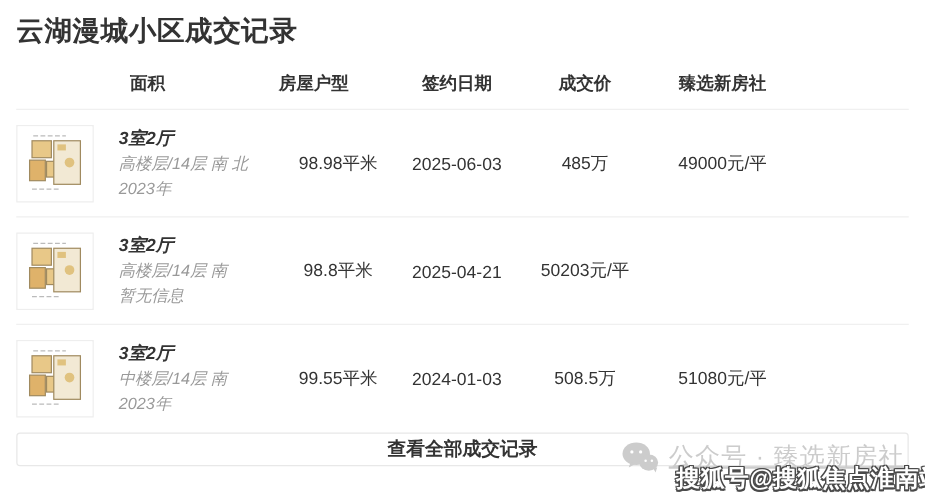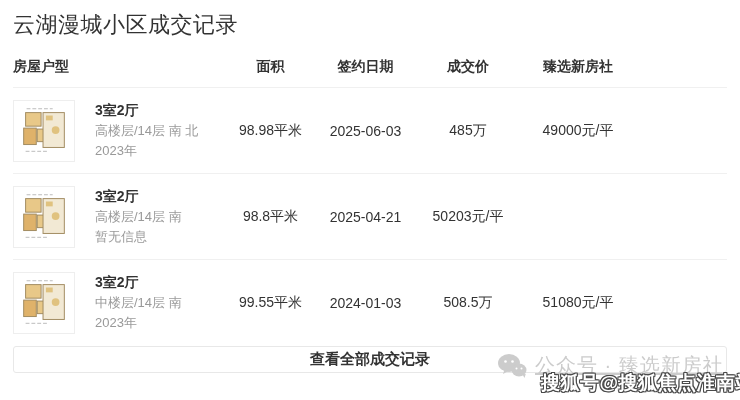--- a/index.html
+++ b/index.html
@@ -12,21 +12,21 @@
     position: relative;
     overflow: hidden;
     color: var(--text_primary, #333);
   }
   .page { padding: 12px 13px 0 13px; }
 
   h1.page-title {
     margin: 0;
     font-size: 22px;
     line-height: 26px;
-    font-weight: 400;
+    font-weight: 700;
     color: var(--text_primary, #333);
     letter-spacing: 0.5px;
   }
 
   .grid-cols {
     display: grid;
     grid-template-columns: 210px 95px 95px 110px 110px 1fr;
     align-items: center;
   }
 
@@ -53,21 +53,21 @@
   .cell-type { display: flex; align-items: center; }
   .thumb {
     width: 62px;
     height: 62px;
     border: 1px solid #eeeeee;
     background: #fff;
     flex: 0 0 auto;
     margin-right: 20px;
     overflow: hidden;
   }
-  .unit-info { min-width: 0; }
+  .unit-info { min-width: 0; font-style: italic; }
   .unit-name {
     font-size: 14px;
     font-weight: 700;
     color: var(--text_primary, #333);
     line-height: 18px;
     margin-bottom: 2px;
   }
   .unit-sub {
     font-size: 13px;
     color: var(--text_secondary, #999);
@@ -118,22 +118,22 @@
   }
 </style>
 </head>
 <body>
 
 <div class="page">
 
   <h1 class="page-title">云湖漫城小区成交记录</h1>
 
   <div class="thead grid-cols">
+    <div class="col c2">面积</div>
     <div class="col c1">房屋户型</div>
-    <div class="col c2">面积</div>
     <div class="col c3">签约日期</div>
     <div class="col c4">成交价</div>
     <div class="col c5">臻选新房社</div>
     <div class="col c6"></div>
   </div>
 
   <div class="trow grid-cols">
     <div class="col c1 cell-type">
       <div class="thumb">
         <svg width="60" height="60" viewBox="0 0 62 62" xmlns="http://www.w3.org/2000/svg">

